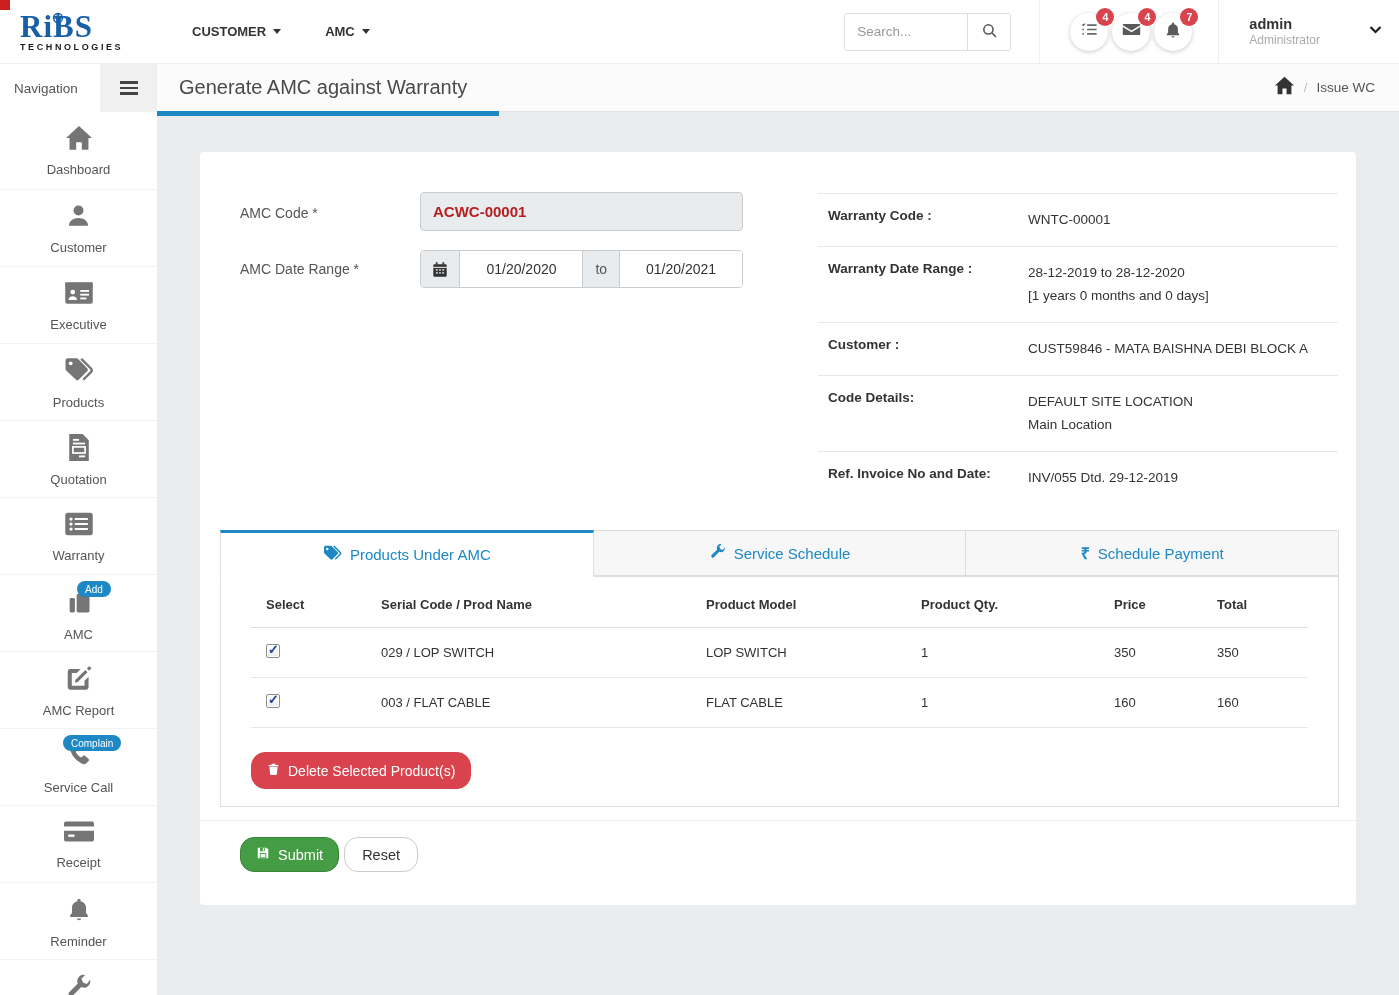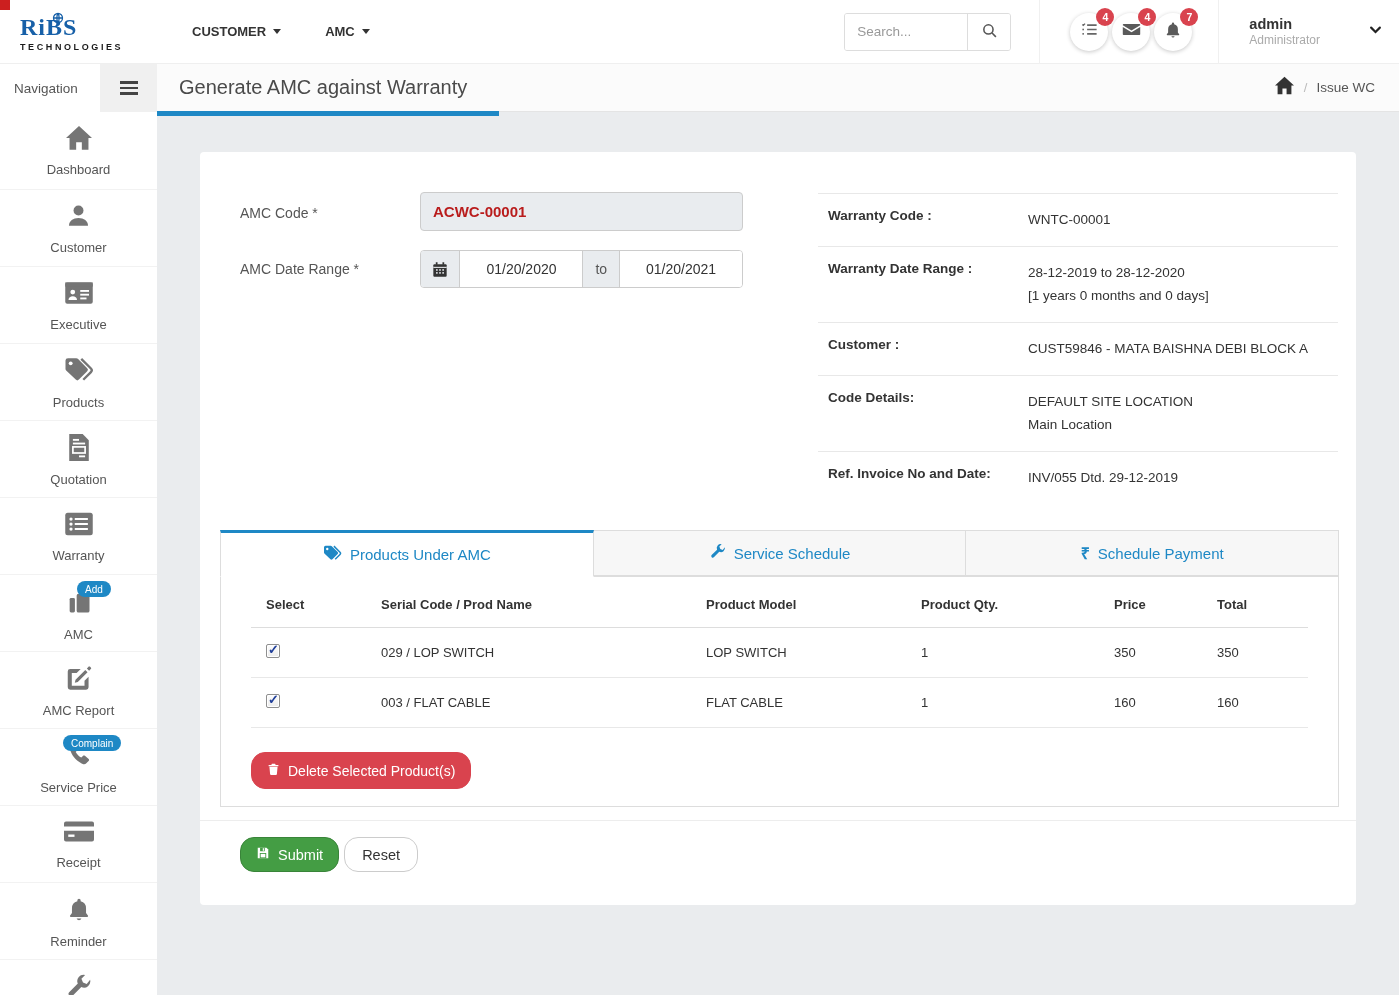--- a/index.html
+++ b/index.html
@@ -4,21 +4,21 @@
 <style>
   * { margin:0; padding:0; box-sizing:border-box; }
   html,body { width:1399px; height:995px; overflow:hidden; background:#eaecee;
               font-family:"Liberation Sans", sans-serif; }
 
   
   .top-header { position:relative; height:64px; background:#fff; display:flex; align-items:center;
                 border-bottom:1px solid #efefef; z-index:5; }
   .corner-accent { position:absolute; left:0; top:0; width:10px; height:10px; background:#cc1f1f; }
   .logo { width:158px; padding-left:20px; position:relative; }
-  .logo-name { font-family:"Liberation Serif", serif; font-weight:bold; font-size:24px; color:#1760a8;
+  .logo-name { font-family:"Liberation Serif", serif; font-weight:bold; font-size:31px; color:#1760a8;
                letter-spacing:1px; line-height:30px; }
   .logo-globe { position:absolute; left:52px; top:-2px; }
   .logo-tagline { font-size:9px; letter-spacing:2.6px; font-weight:bold; color:#1b1b1b; margin-top:0px; }
   .menus { display:flex; gap:44px; margin-left:34px; }
   .menu { display:flex; align-items:center; gap:7px; font-size:13px; font-weight:bold; color:#333; cursor:pointer; }
   .caret { width:0; height:0; border-left:4px solid transparent; border-right:4px solid transparent;
            border-top:5px solid #333; display:inline-block; }
   .search-wrap { margin-left:auto; display:flex; height:38px; border:1px solid #ddd; border-radius:3px;
                  overflow:hidden; background:#fff; }
   .search-wrap input { width:122px; border:none; outline:none; padding:0 12px; font-size:13.5px; color:#666;
@@ -317,21 +317,21 @@
       <span class="side-label">AMC Report</span>
     </div>
 
     <div class="side-item">
       <span class="side-badge badge-complain">Complain</span>
       <span>
         <svg width="27" height="27" viewBox="0 0 24 24">
           <path d="M6.4 2.3c.6-.6 1.5-.5 2 .2l2.6 3.1c.4.5.4 1.3-.1 1.8L9.5 8.8c.8 1.7 3.3 4.2 5 5l1.4-1.4c.5-.5 1.3-.5 1.8-.1l3.1 2.6c.7.5.8 1.4.2 2l-2.3 2.3c-.6.6-1.6.8-2.4.5-5-1.8-9.4-6.2-11.2-11.2-.3-.8-.1-1.8.5-2.4z"></path>
         </svg>
       </span>
-      <span class="side-label">Service Price</span>
+      <span class="side-label">Service Call</span>
     </div>
 
     <div class="side-item">
       <span>
         <svg width="30" height="25" viewBox="0 0 24 18">
           <path d="M1.6 1h20.8A1.6 1.6 0 0 1 24 2.6v12.8a1.6 1.6 0 0 1-1.6 1.6H1.6A1.6 1.6 0 0 1 0 15.4V2.6A1.6 1.6 0 0 1 1.6 1z"></path>
           <rect x="0" y="5" width="24" height="3.4" fill="#fff"></rect>
           <rect x="3.4" y="11.4" width="5" height="1.9" fill="#fff"></rect>
         </svg>
       </span>

